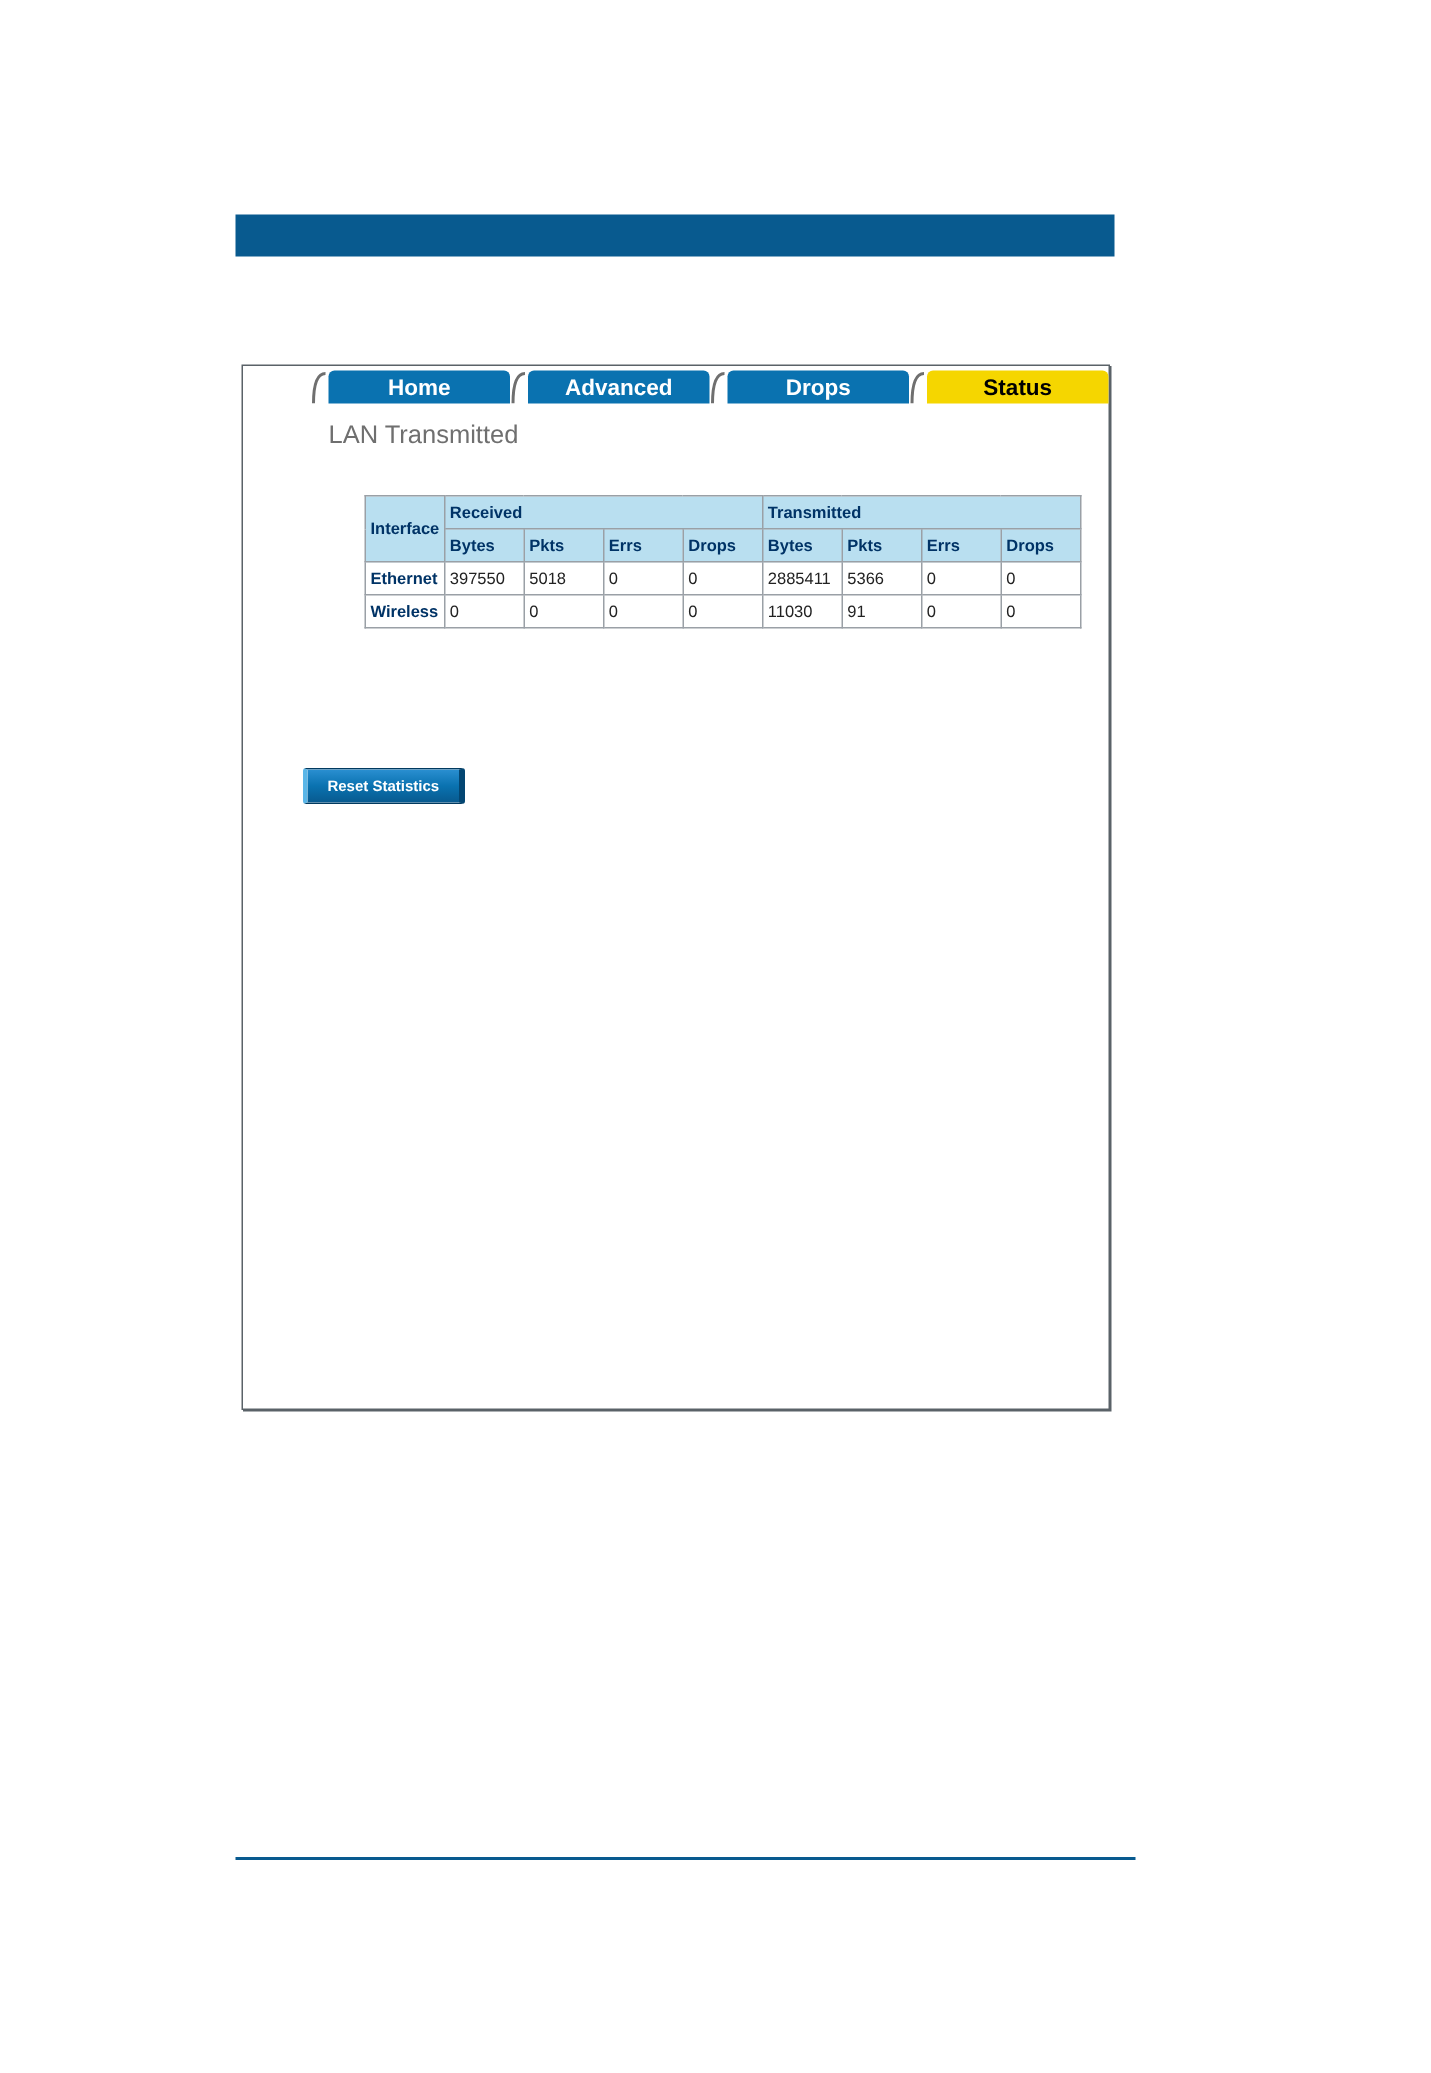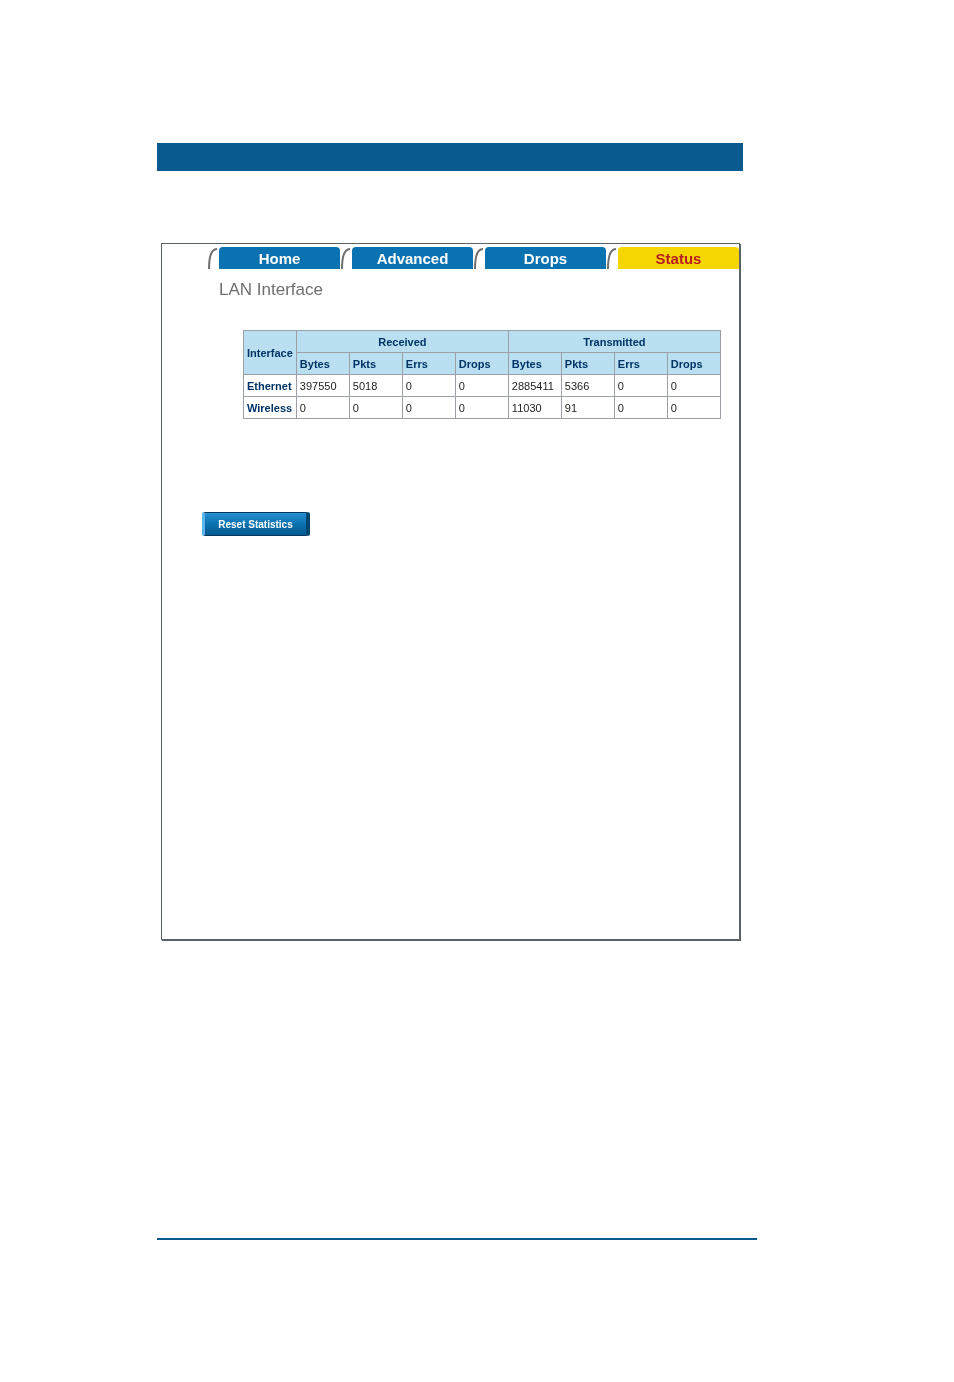--- a/index.html
+++ b/index.html
@@ -61,21 +61,21 @@
       font-size: 15px;
       border-top-left-radius: 4px;
       border-top-right-radius: 4px;
     }
     .tab-inactive {
       background: #0a72b0;
       color: #ffffff;
     }
     .tab-active {
       background: #f5d600;
-      color: #b91c1c;
+      color: #000000;
     }
     .page-title {
       color: #6f6f6f;
       font-size: 17px;
       font-weight: 400;
       padding: 8px 0 0 12px;
     }
     .stats-table {
       margin: 30px 0 0 36px;
       border-collapse: collapse;
@@ -86,21 +86,21 @@
       text-align: left;
       padding: 1px 3px;
       height: 22px;
       color: #003366;
     }
     .stats-table .hdr {
       background: #b9dff0;
       font-weight: bold;
     }
     .stats-table .hdr-center {
-      text-align: center;
+      text-align: left;
     }
     .stats-table td.data {
       background: #ffffff;
       color: #222;
       font-weight: normal;
     }
     .stats-table td.iface {
       background: #ffffff;
       font-weight: bold;
       color: #003366;
@@ -180,21 +180,21 @@
         <svg width="12" height="22" viewBox="0 0 12 22">
             <path d="M2 22 Q2 2 10 2" stroke="#6f6f6f" stroke-width="2" fill="none"></path>
           </svg>
       </span>
       <div class="tab tab-active">
         <span>Status</span>
       </div>
     </div>
   </div>
 
-  <div class="page-title">LAN Interface</div>
+  <div class="page-title">LAN Transmitted</div>
 
   <table class="stats-table">
     <tbody>
         <tr>
       <th class="hdr col-interface" rowspan="2">Interface</th>
       <th class="hdr hdr-center" colspan="4">Received</th>
       <th class="hdr hdr-center" colspan="4">Transmitted</th>
     </tr>
     <tr>
       <th class="hdr col-w">Bytes</th>

